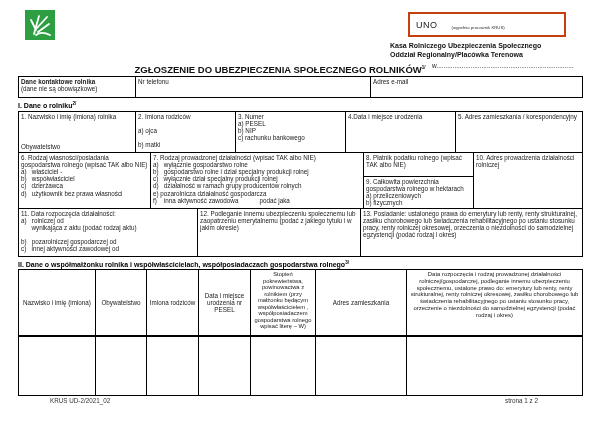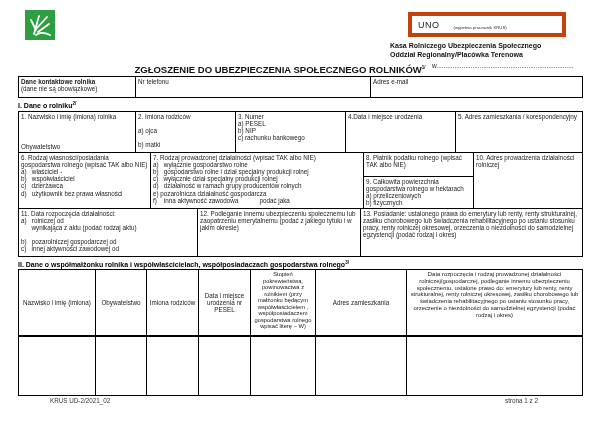--- a/index.html
+++ b/index.html
@@ -2,21 +2,21 @@
 <html><head>
 <meta charset="utf-8">
 <style>
   * { box-sizing: border-box; margin: 0; padding: 0; }
   html,body { background:#e8e8e8; }
   body { font-family:"Liberation Sans", sans-serif; color:#1a1a1a; }
   .page { position:relative; width:600px; height:424px; background:#ffffff; overflow:hidden; }
 
   
   .logo { position:absolute; left:25px; top:10px; width:30px; height:30px; background:#2d9e41; display:flex; align-items:center; justify-content:center; }
-  .uno-box { position:absolute; left:408px; top:12px; width:158px; height:25px; border:4px solid #c2410c; display:flex; align-items:center; padding:0 6px; background:#fff; }
+  .uno-box { position:absolute; left:408px; top:12px; width:158px; height:25px; border:2px solid #c2410c; display:flex; align-items:center; padding:0 6px; background:#fff; }
   .uno-code { font-size:9px; letter-spacing:0.5px; color:#222; }
   .uno-note { font-size:4.3px; color:#333; margin-left:14px; margin-top:5px; }
   .org { position:absolute; left:390px; top:41px; font-size:7px; font-weight:bold; line-height:9px; color:#111; }
   .title-wrap { position:absolute; left:60px; top:59px; width:440px; text-align:center; }
   .title { font-size:9.5px; font-weight:bold; color:#111; }
   .title sup, .sec-sup { font-size:4.5px; vertical-align:super; }
   .w-line { position:absolute; left:432px; top:62px; width:151px; font-size:6.5px; white-space:nowrap; overflow:hidden; color:#222; }
 
   
   .content { position:absolute; left:18px; top:76px; width:565px; font-size:6.3px; line-height:7.2px; }

